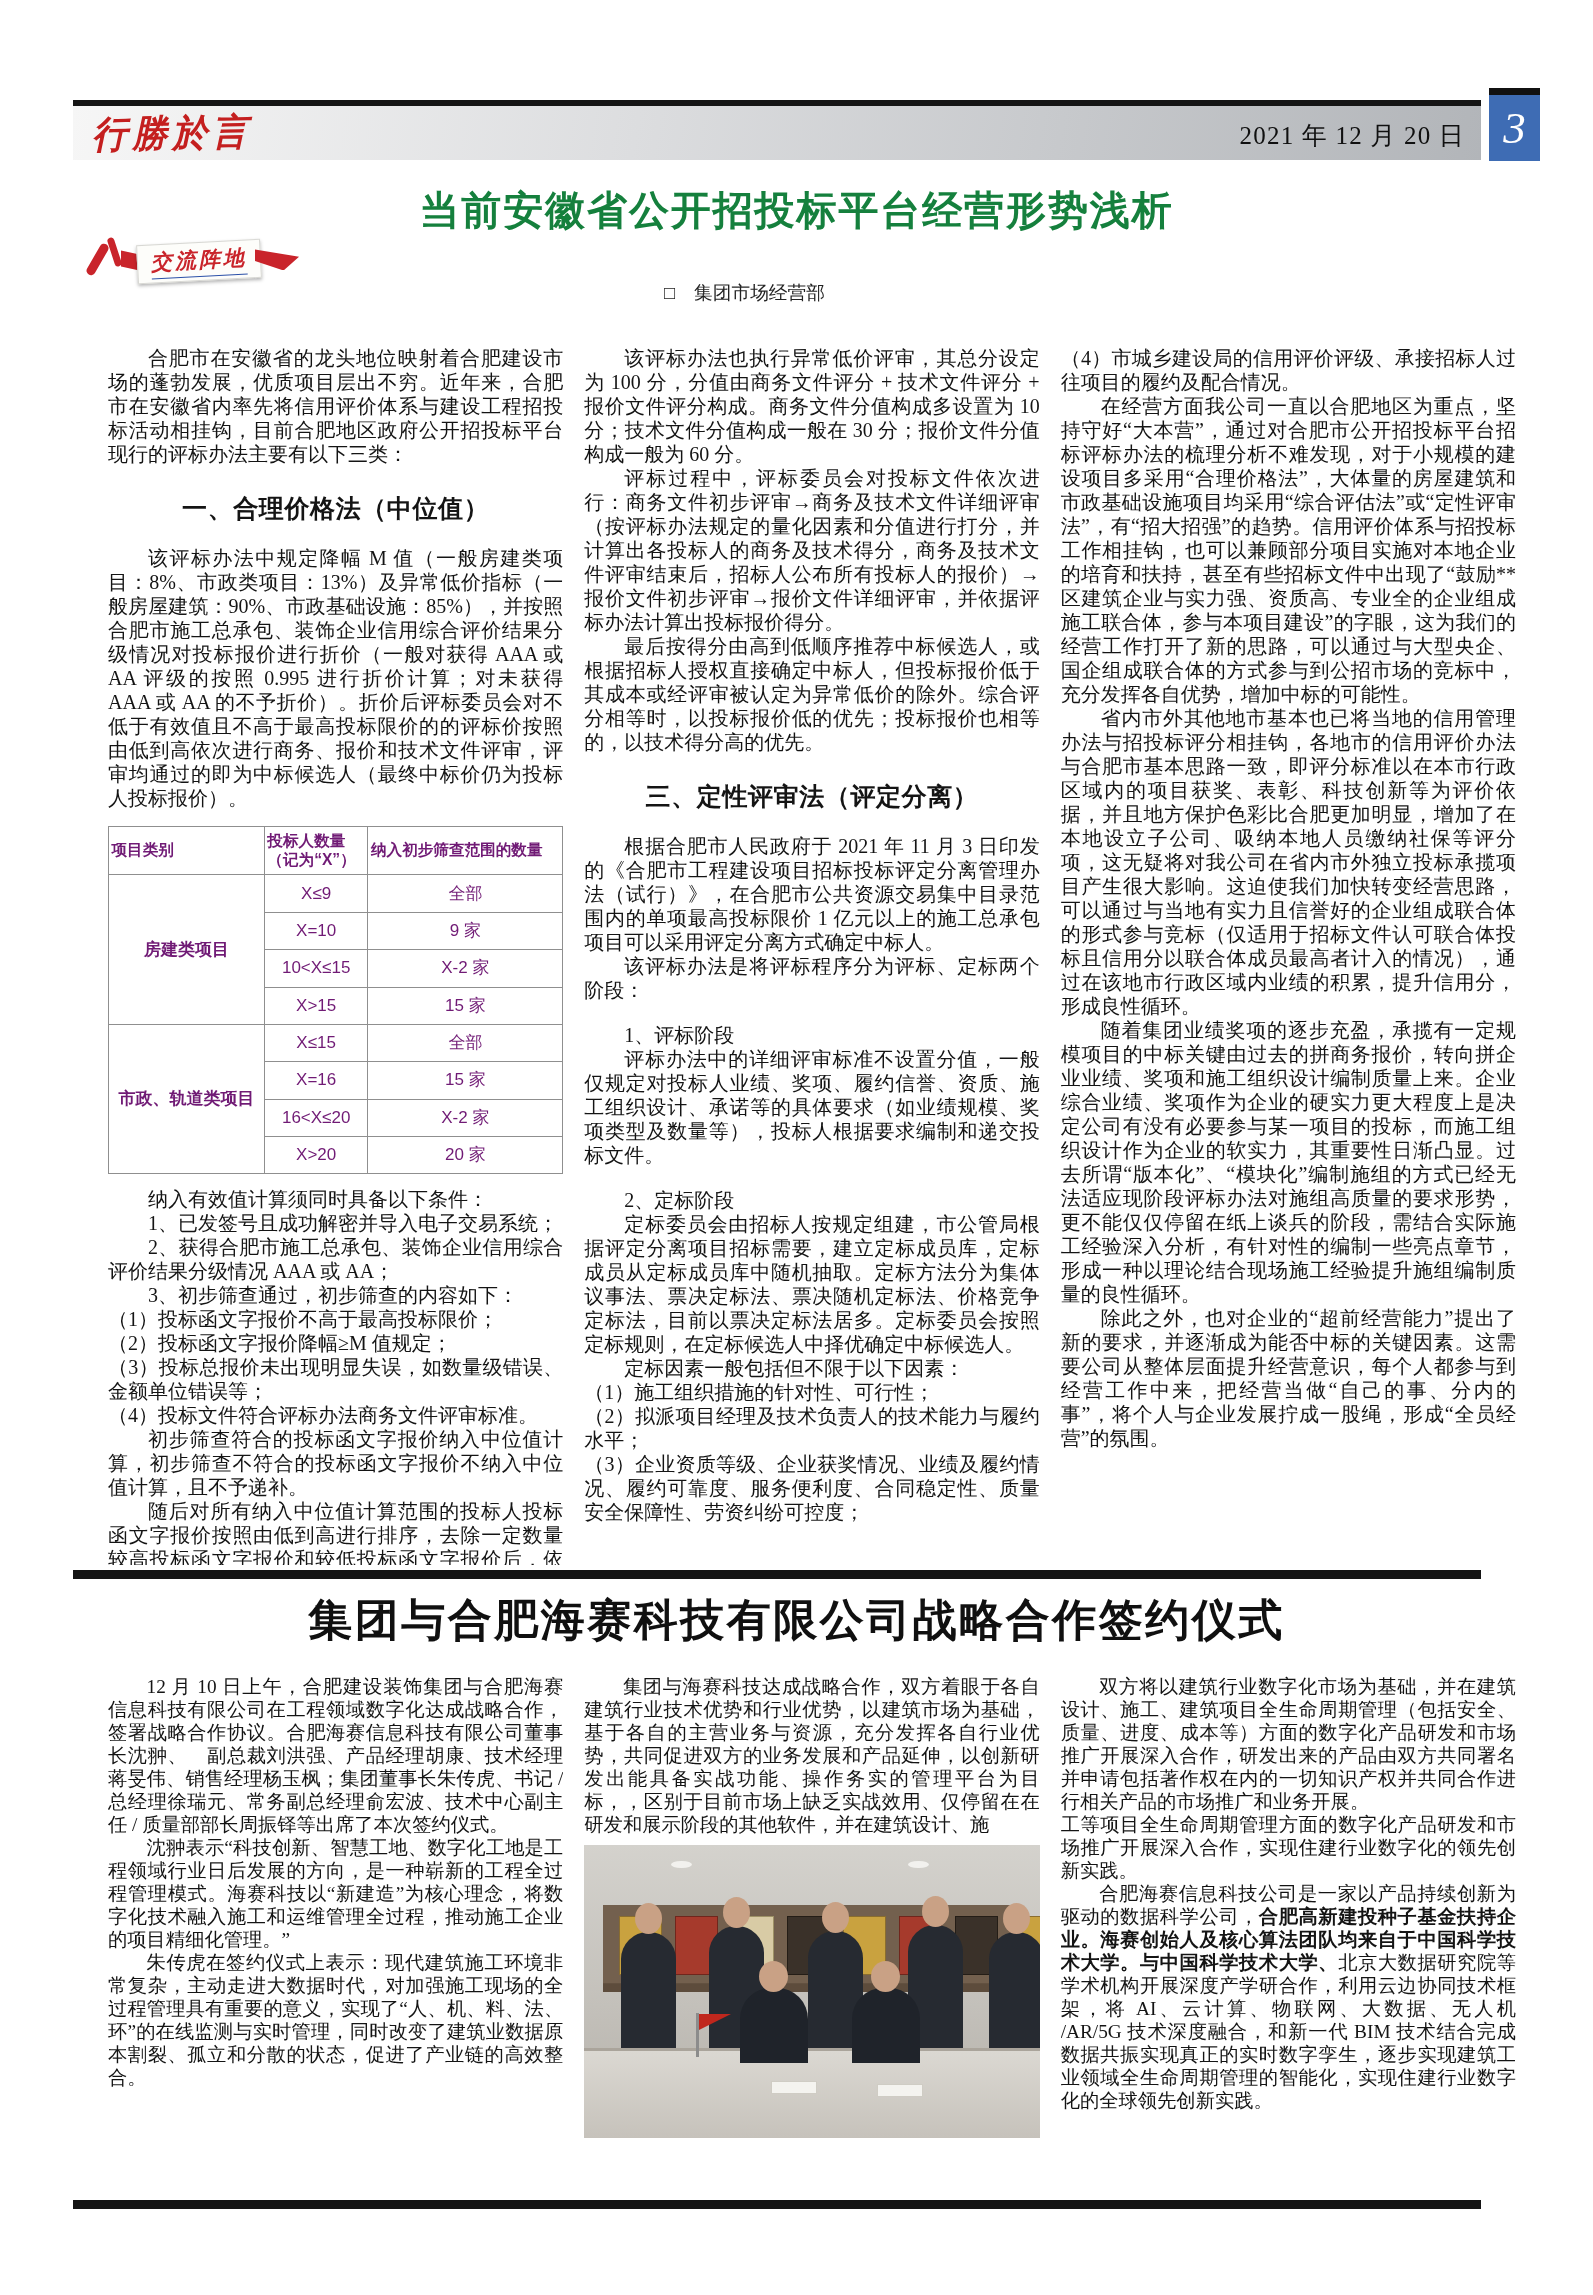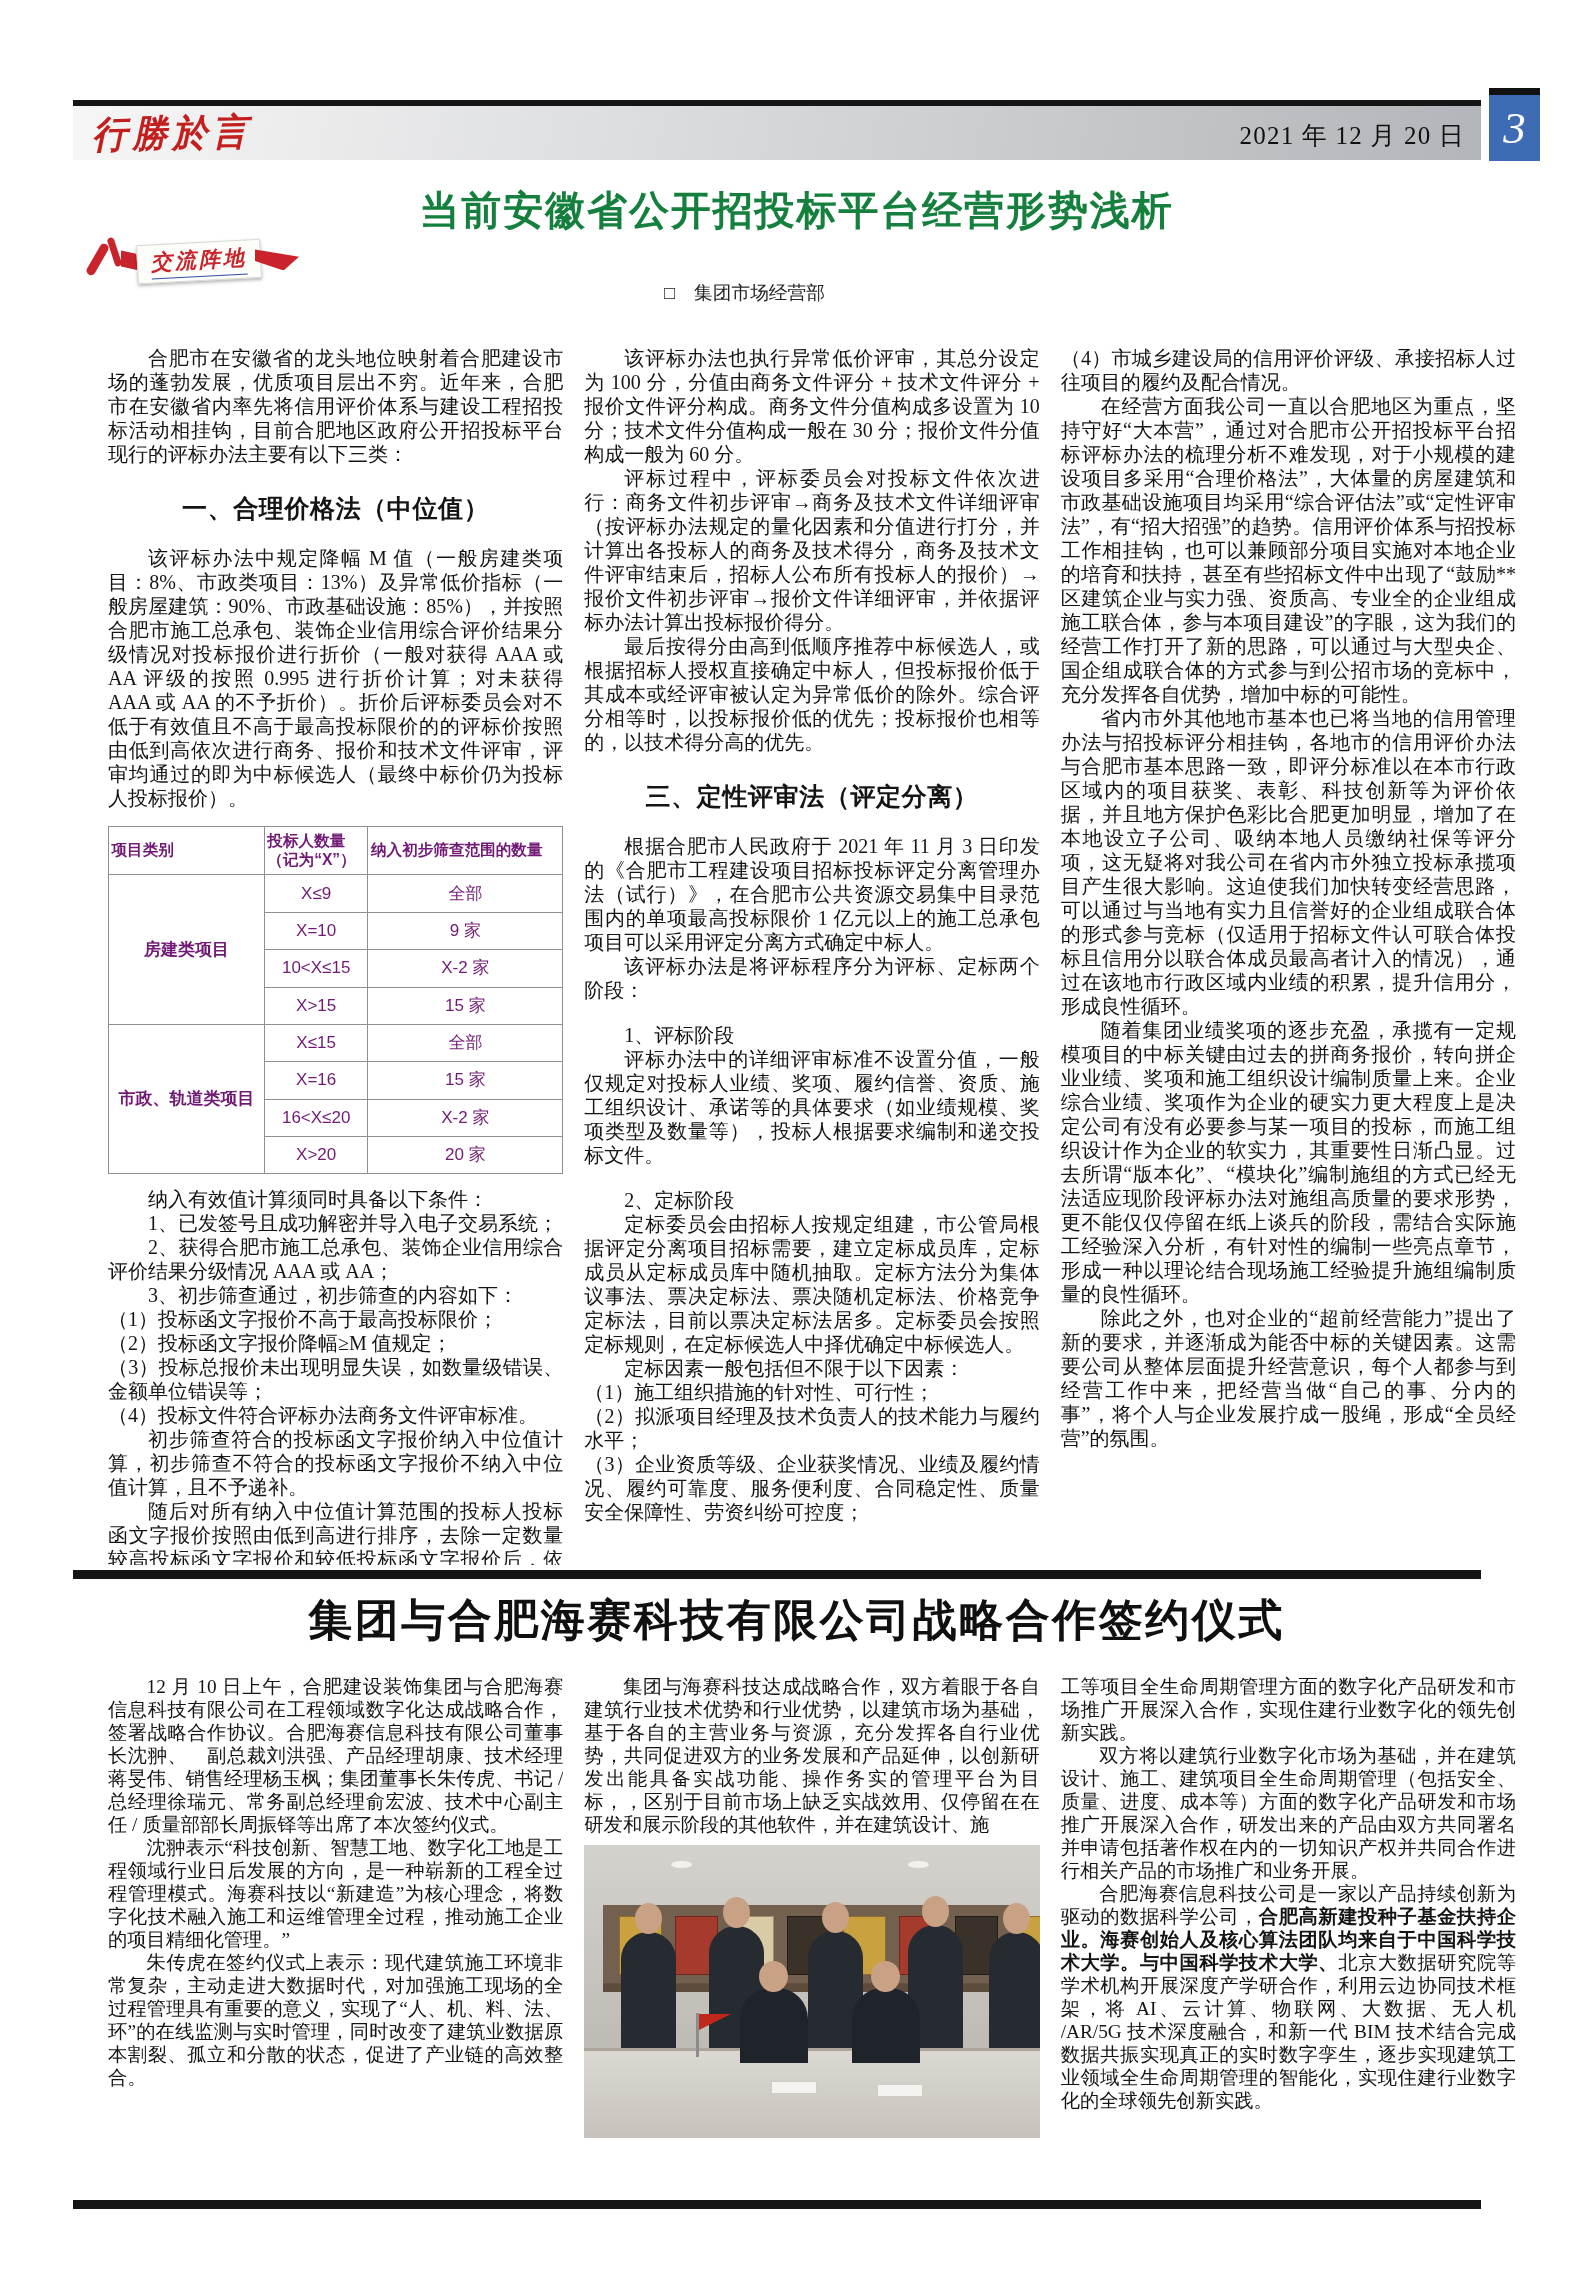--- a/index.html
+++ b/index.html
@@ -236,22 +236,22 @@
     <div class="ph-desk"></div>
     <div class="ph-sit" style="left:156px;bottom:75px"></div>
     <div class="ph-sit" style="left:268px;bottom:75px"></div>
     <div class="ph-pole" style="left:112px;bottom:81px"></div>
     <div class="ph-flag" style="left:115px;bottom:102px"></div>
     <div class="ph-paper" style="left:187px;bottom:44px"></div>
     <div class="ph-paper" style="left:293px;bottom:41px"></div>
   </div>
       </div>
     <div class="col">
+        <p class="para">双方将以建筑行业数字化市场为基础，并在建筑设计、施工、建筑项目全生命周期管理（包括安全、质量、进度、成本等）方面的数字化产品研发和市场推广开展深入合作，研发出来的产品由双方共同署名并申请包括著作权在内的一切知识产权并共同合作进行相关产品的市场推广和业务开展。</p>
         <p class="para noindent">工等项目全生命周期管理方面的数字化产品研发和市场推广开展深入合作，实现住建行业数字化的领先创新实践。</p>
-        <p class="para">双方将以建筑行业数字化市场为基础，并在建筑设计、施工、建筑项目全生命周期管理（包括安全、质量、进度、成本等）方面的数字化产品研发和市场推广开展深入合作，研发出来的产品由双方共同署名并申请包括著作权在内的一切知识产权并共同合作进行相关产品的市场推广和业务开展。</p>
         <p class="para"><span>合肥海赛信息科技公司是一家以产品持续创新为驱动的数据科学公司，</span><span class="rich-bold">合肥高新建投种子基金扶持企业。海赛创始人及核心算法团队均来自于中国科学技术大学。与中国科学技术大学、</span><span>北京大数据研究院等学术机构开展深度产学研合作，利用云边协同技术框架，将 AI、云计算、物联网、大数据、无人机 /AR/5G 技术深度融合，和新一代 BIM 技术结合完成数据共振实现真正的实时数字孪生，逐步实现建筑工业领域全生命周期管理的智能化，实现住建行业数字化的全球领先创新实践。</span></p>
       </div>
   </div>
 
   <div class="bottom-rule"></div>
 
 </div>
 
 
 </body></html>

